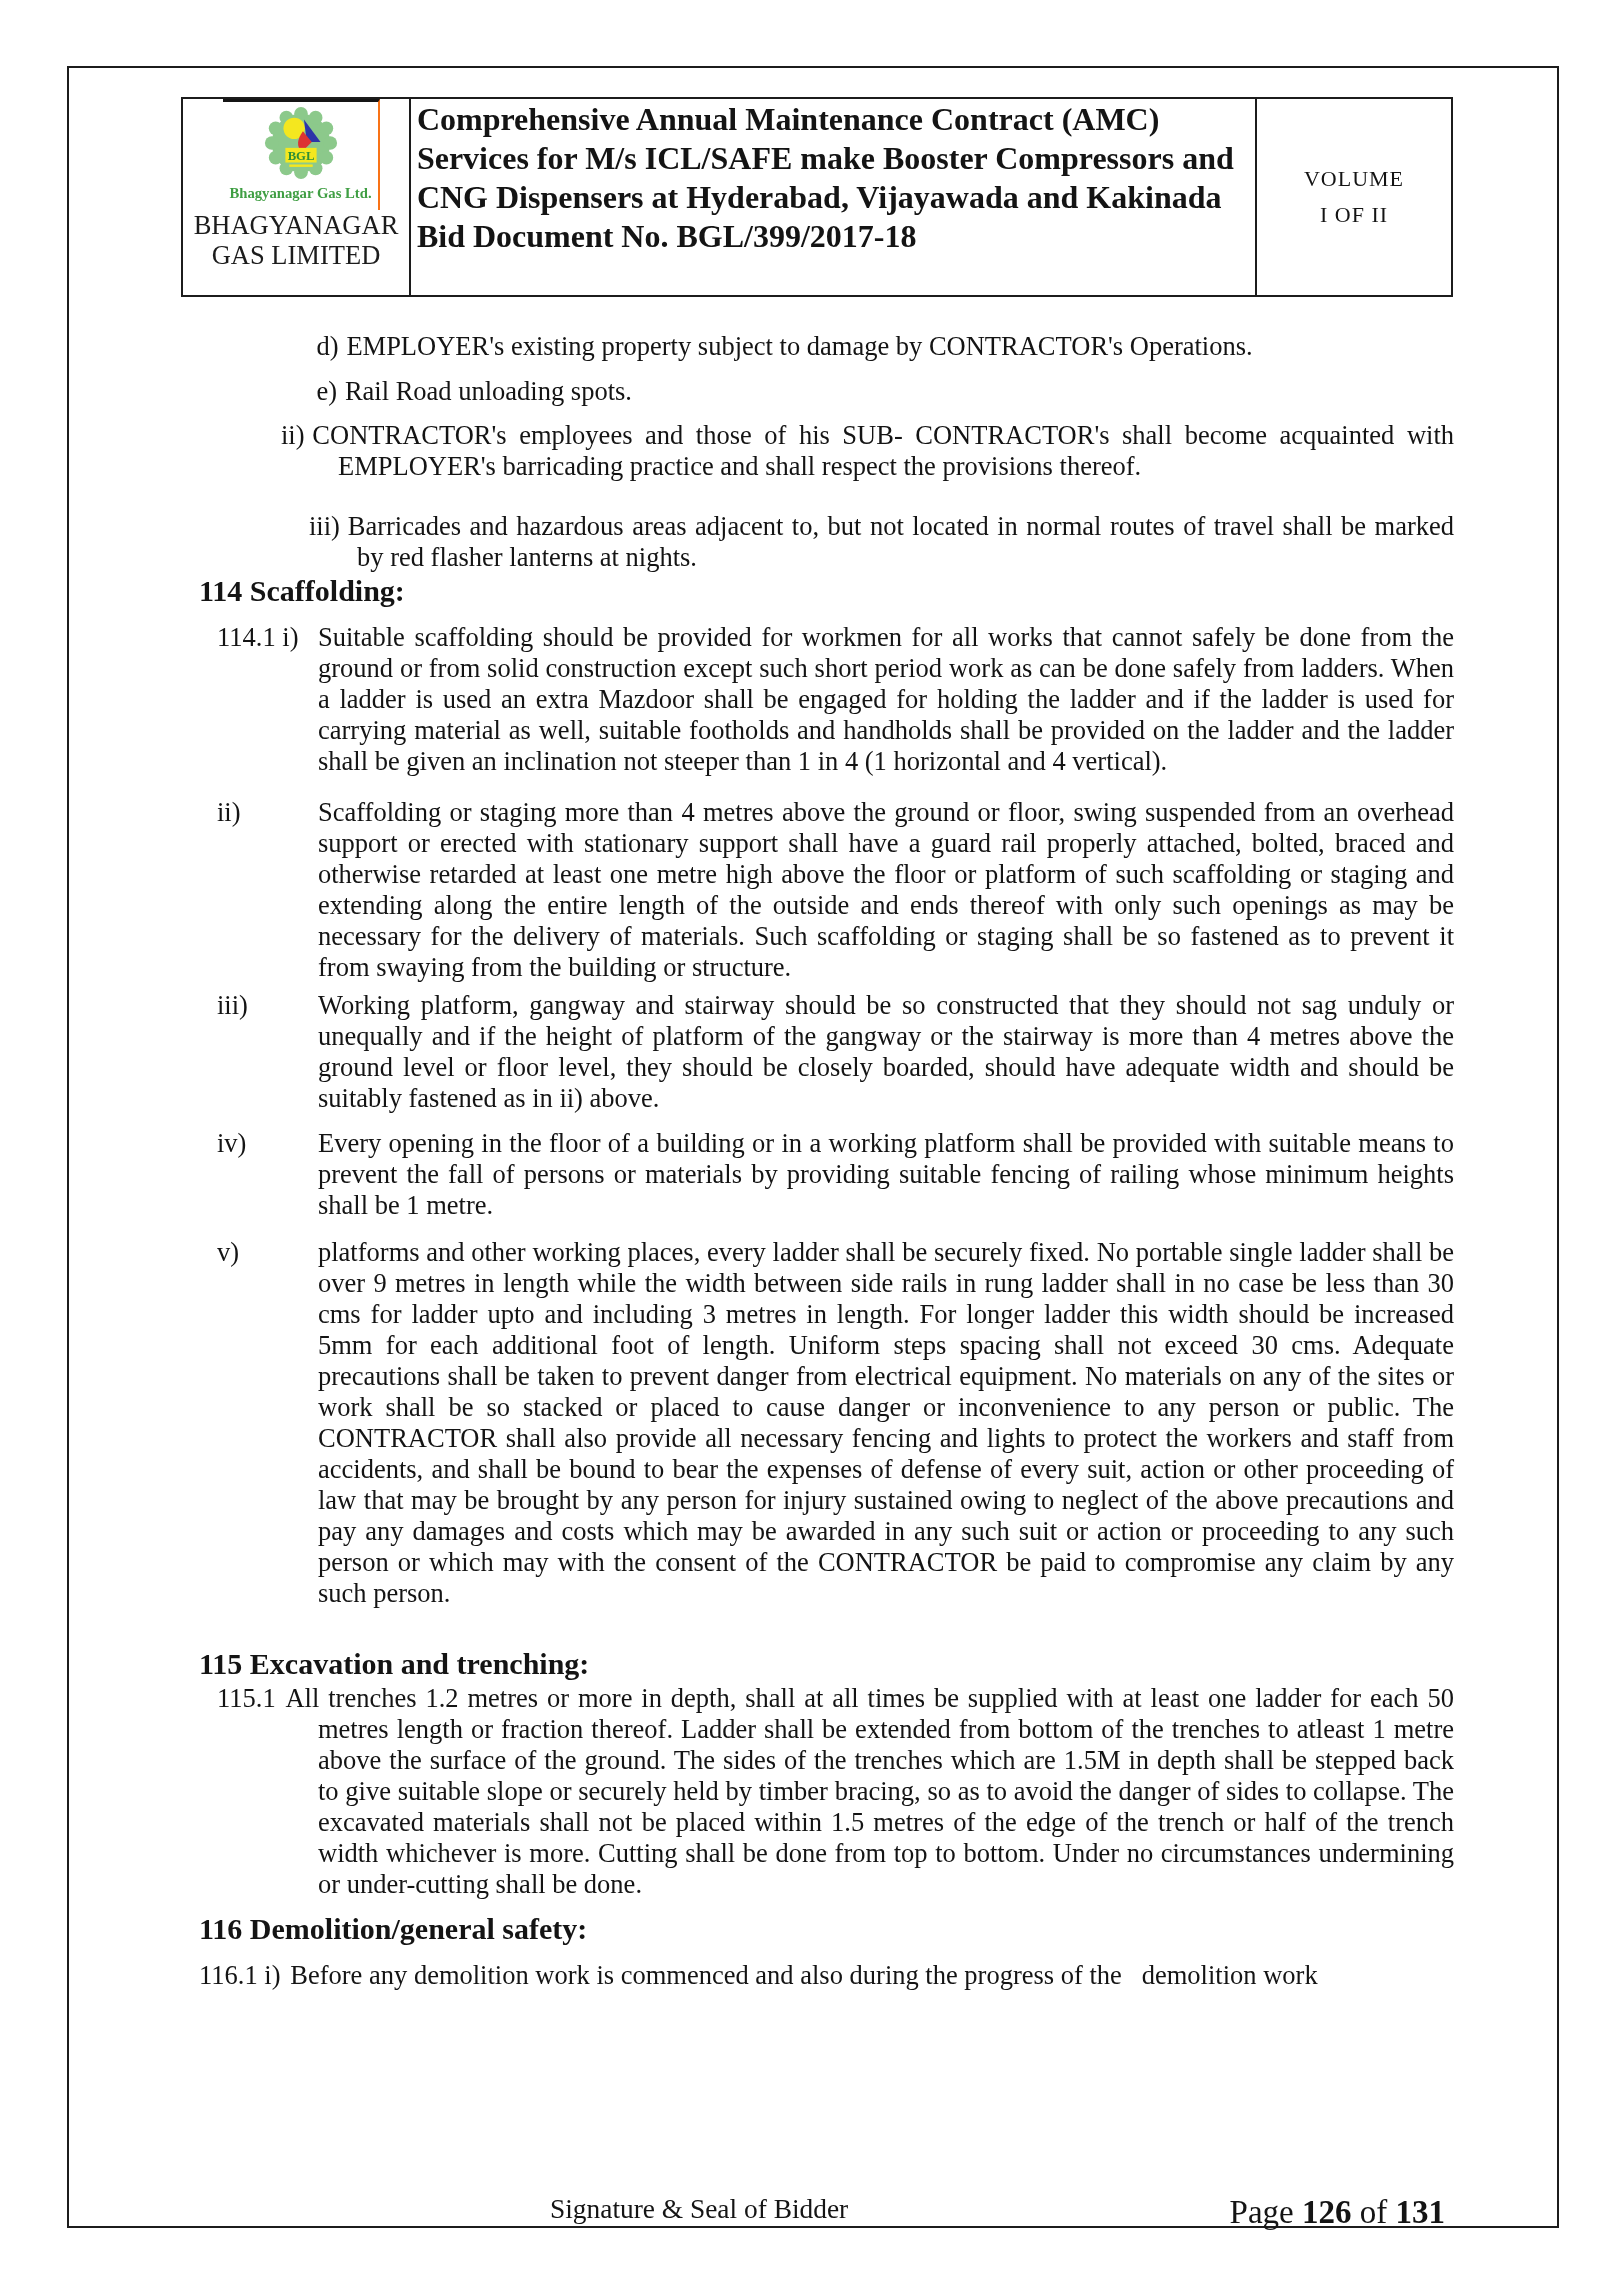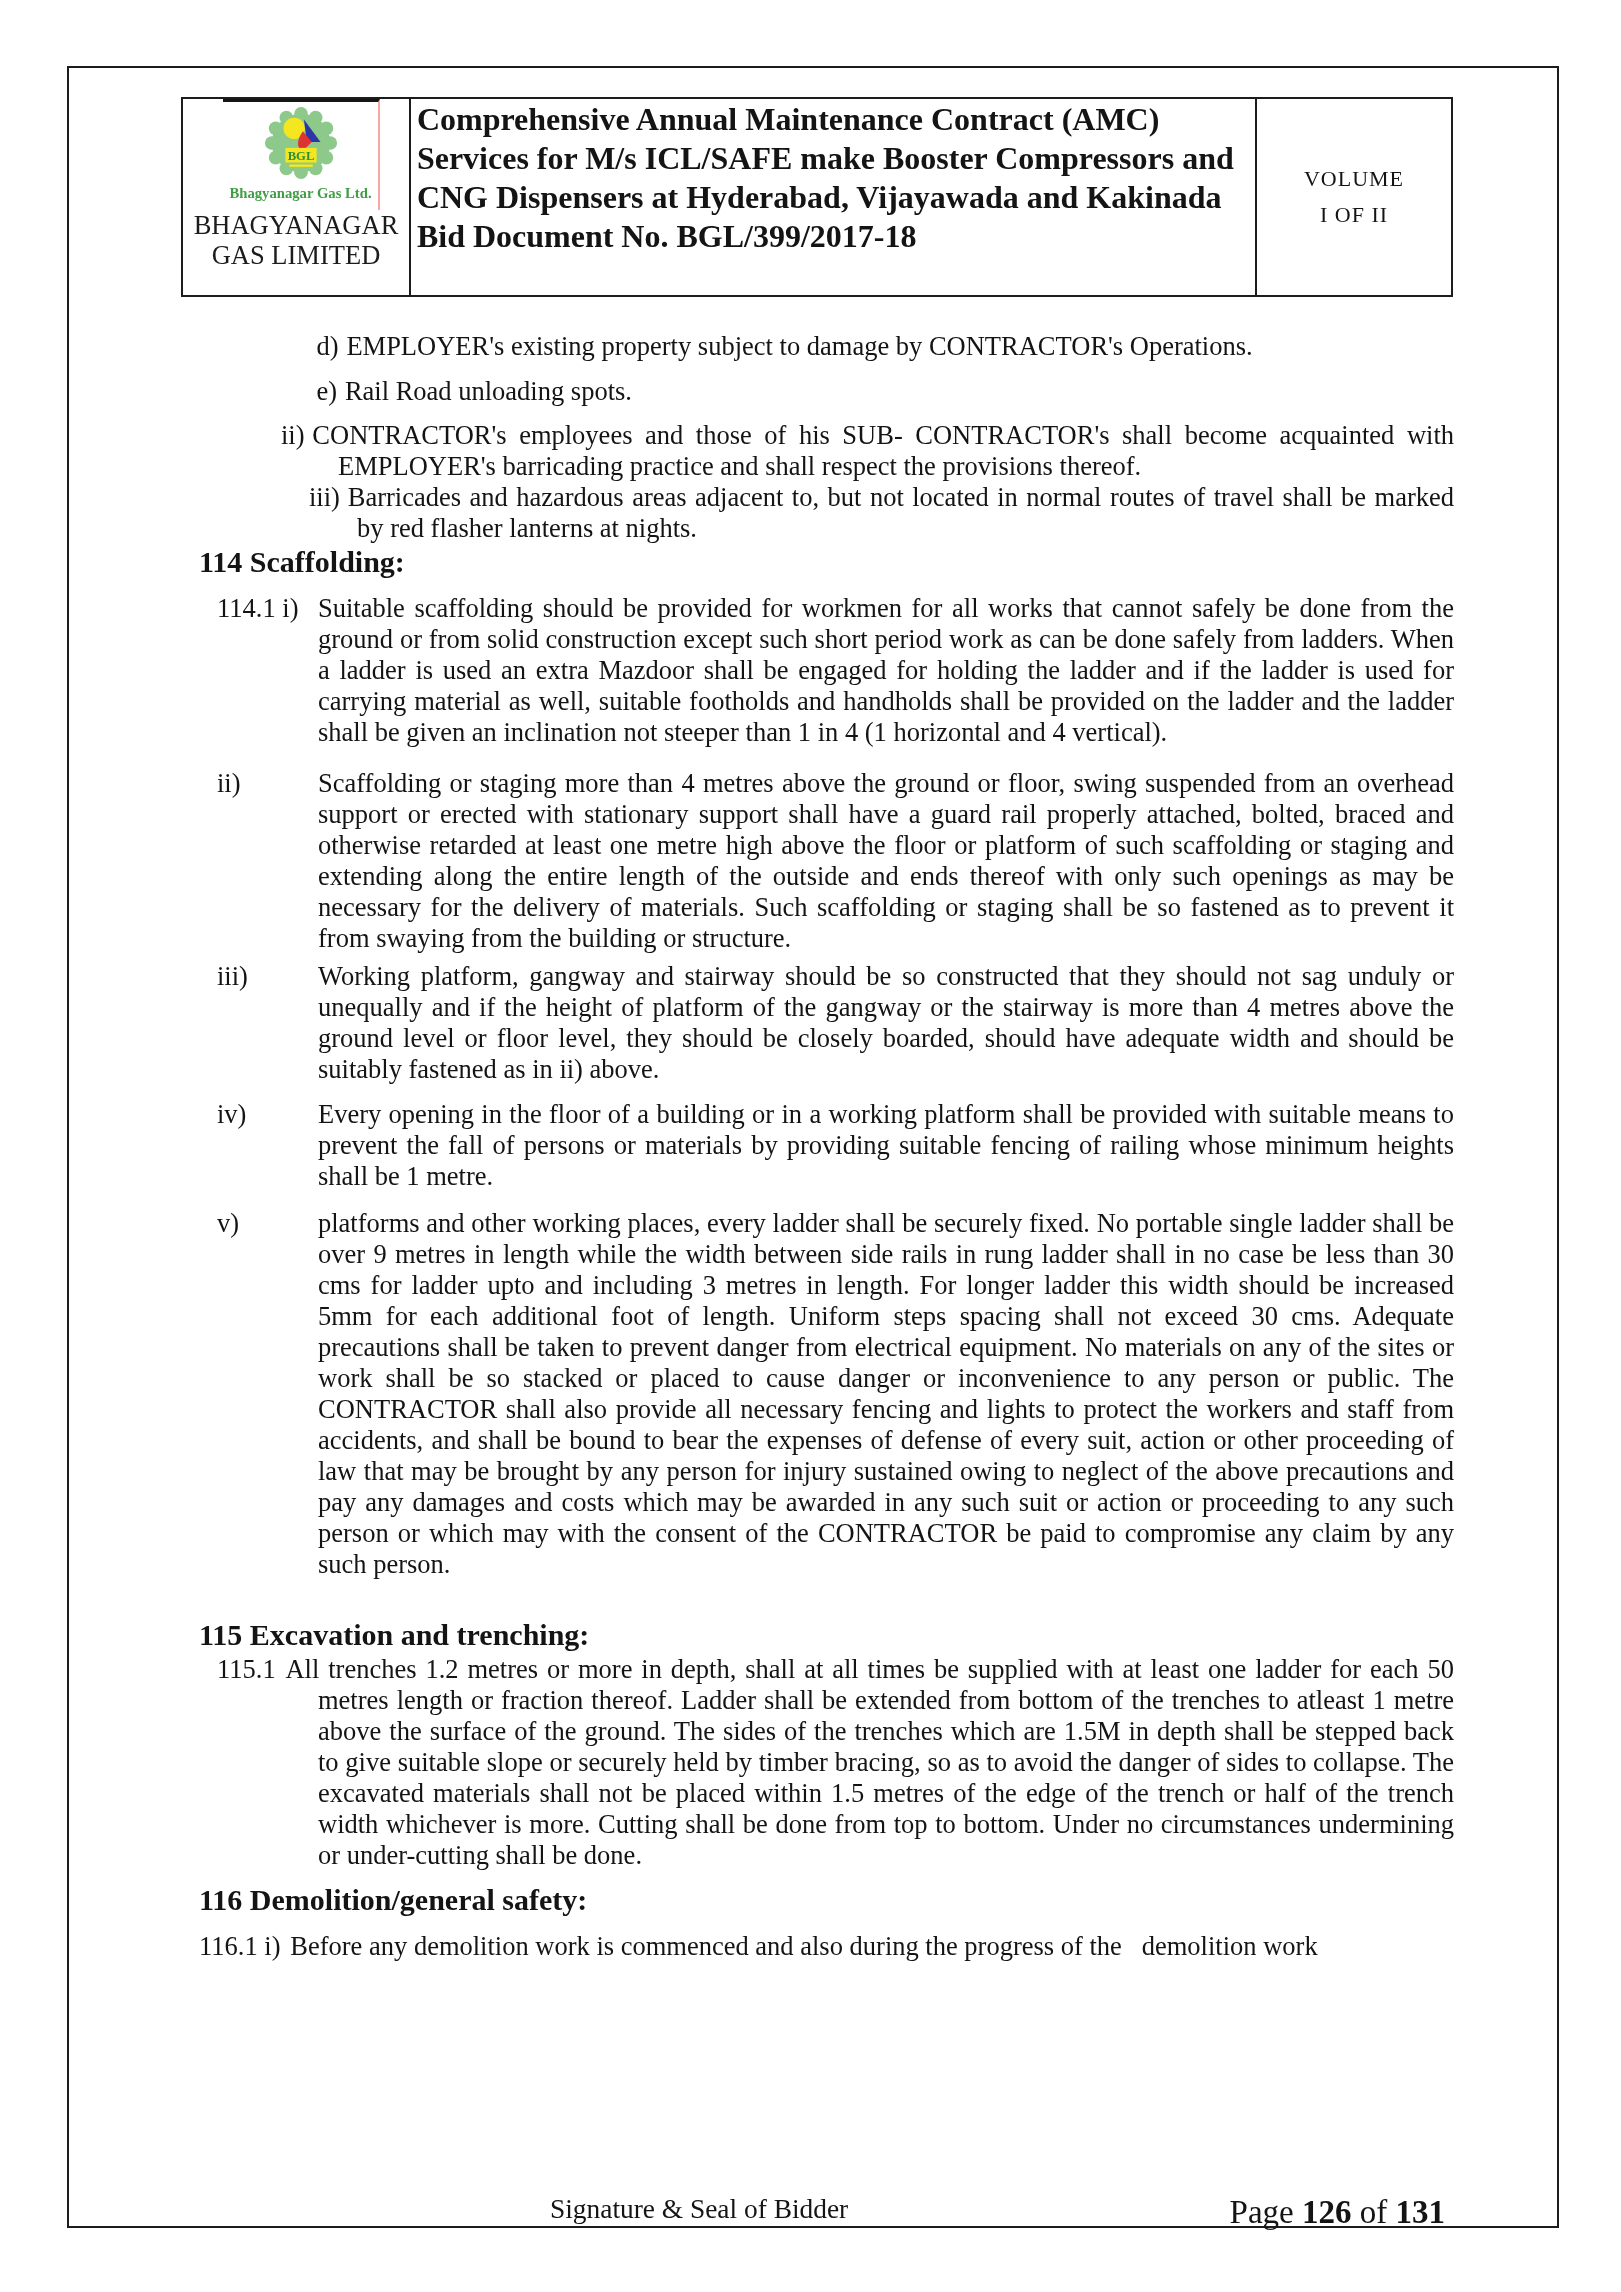--- a/index.html
+++ b/index.html
@@ -6,33 +6,33 @@
   .page{position:relative;width:1621px;height:2293px;background:#ffffff;
         font-family:"Liberation Serif", serif;color:#141414;overflow:hidden;}
   .border-box{position:absolute;left:67px;top:66px;width:1488px;height:2158px;
         border:2px solid #1c1c1c;}
   
   .header-table{position:absolute;left:181px;top:97px;width:1272px;height:200px;
         display:flex;border:2px solid #1c1c1c;box-sizing:border-box;background:#fff;}
   .cell{box-sizing:border-box;}
   .cell-logo{width:228px;border-right:2px solid #1c1c1c;position:relative;}
   .logo-img{position:absolute;left:40px;top:0;width:155px;height:108px;
-        border-top:3.9px solid #151515;border-right:2px solid #fca5a5;text-align:center;}
+        border-top:3.9px solid #151515;border-right:2px solid #f97316;text-align:center;}
   .logo-caption{font-size:14.7px;line-height:15.7px;color:#3f9e43;font-weight:bold;margin-top:-2px;}
   .company{position:absolute;top:111px;left:0;width:100%;text-align:center;
         font-size:26.5px;line-height:30px;color:#1c1c1c;}
   .cell-title{flex:1;border-right:2px solid #1c1c1c;text-align:left;
         font-weight:bold;font-size:32px;line-height:39px;padding:1px 5.9px;}
   .cell-volume{width:194px;display:flex;flex-direction:column;justify-content:center;
         align-items:center;font-size:22px;line-height:36px;letter-spacing:1px;}
   
   .body{position:absolute;left:199px;top:331px;width:1255px;
         font-size:26.5px;line-height:31px;}
   .item-de{padding-left:144px;text-indent:-26.5px;margin-bottom:13.7px;}
-  .item-ii{padding-left:139px;text-indent:-57px;text-align:justify;margin-bottom:0;}
+  .item-ii{padding-left:139px;text-indent:-57px;text-align:justify;margin-bottom:29px;}
   .item-iii{padding-left:158px;text-indent:-48px;text-align:justify;margin-bottom:2px;}
   .heading{font-weight:bold;font-size:30px;margin-bottom:15.7px;}
   .h114{margin-bottom:15.7px;}
   .para{padding-left:119px;text-indent:-101px;text-align:justify;}
   .plabel{display:inline-block;width:101px;text-indent:0;}
   .plabel-n{margin-right:9.8px;}
   .p114_1{margin-bottom:19.6px;margin-top:12px;}
   .p_ii{margin-bottom:7.8px;}
   .p_iii{margin-bottom:13.7px;}
   .p_iv{margin-bottom:15.7px;}

